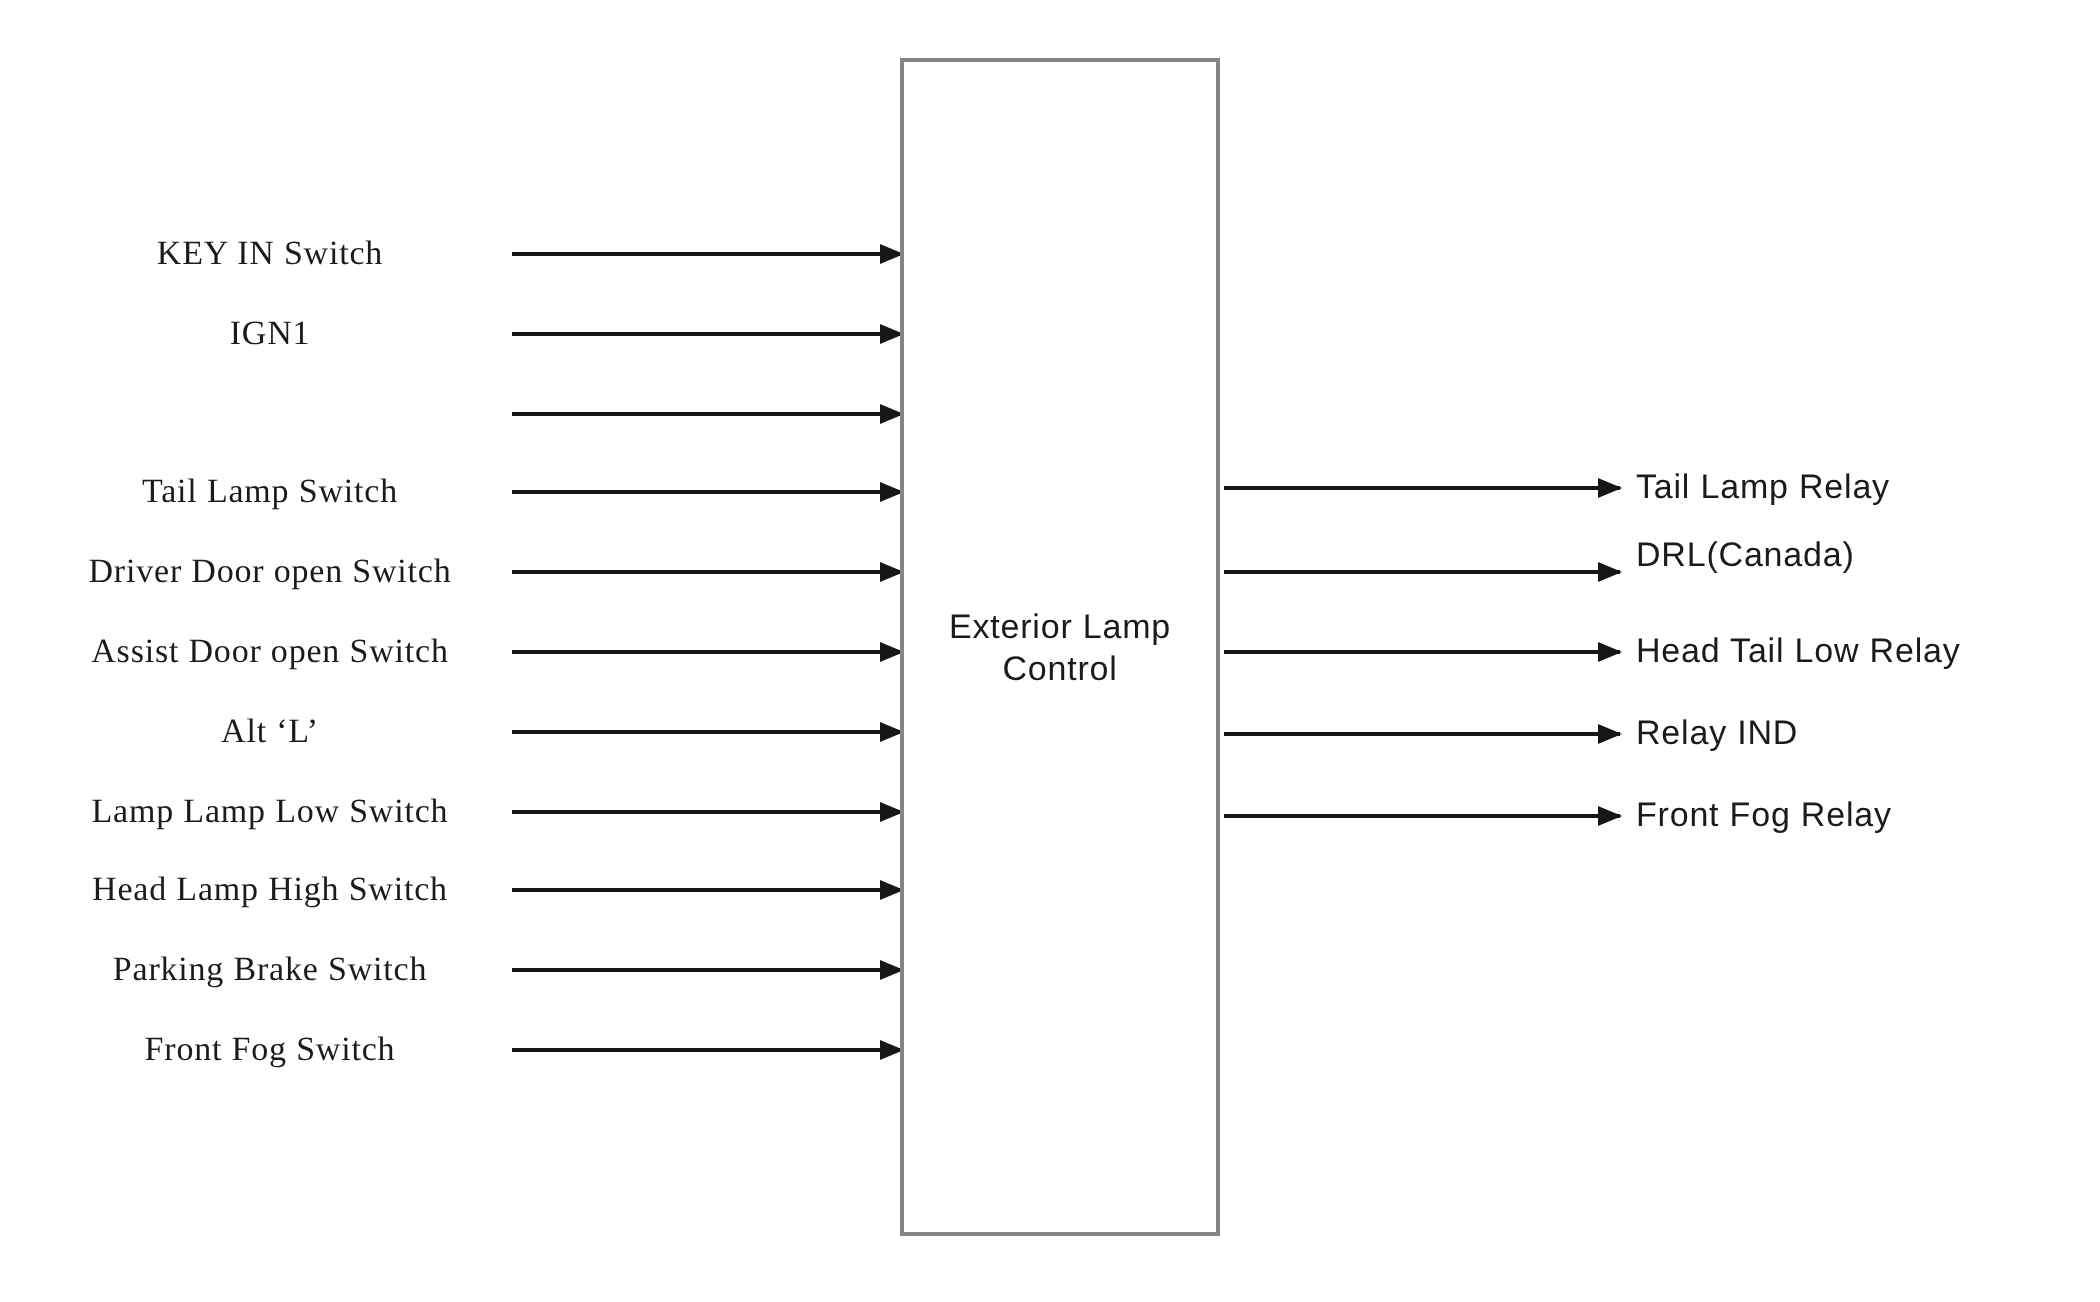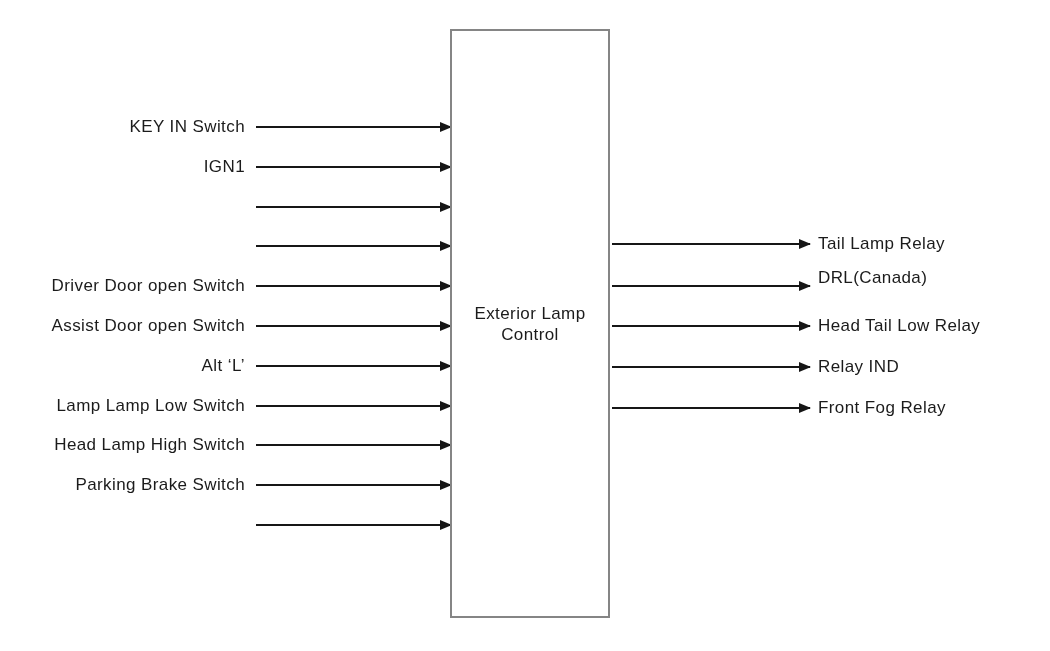--- a/index.html
+++ b/index.html
@@ -42,21 +42,22 @@
     position: absolute;
     height: 20px;
     line-height: 20px;
     font-size: 17px;
     letter-spacing: 0.4px;
     white-space: nowrap;
   }
   .lbl-in {
     left: 25px;
     width: 220px;
-    text-align: right;
+    text-align: center;
+    font-family: Liberation Serif, serif;
   }
   .lbl-out {
     left: 818px;
     text-align: right;
   }
   .arrow {
     position: absolute;
     height: 2px;
     background: #161616;
     z-index: 1;
@@ -87,26 +88,28 @@
 
 <div class="canvas">
 
   <div class="block">
     <div class="block-title-line">Exterior Lamp</div>
     <div class="block-title-line">Control</div>
   </div>
 
   <div class="lbl lbl-in" style="top:117px">KEY IN Switch</div>
   <div class="lbl lbl-in" style="top:157px">IGN1</div>
+  <div class="lbl lbl-in" style="top:236px">Tail Lamp Switch</div>
   <div class="lbl lbl-in" style="top:276px">Driver Door open Switch</div>
   <div class="lbl lbl-in" style="top:316px">Assist Door open Switch</div>
   <div class="lbl lbl-in" style="top:356px">Alt ‘L’</div>
   <div class="lbl lbl-in" style="top:396px">Lamp Lamp Low Switch</div>
   <div class="lbl lbl-in" style="top:475px">Parking Brake Switch</div>
   <div class="lbl lbl-in" style="top:435px">Head Lamp High Switch</div>
+  <div class="lbl lbl-in" style="top:515px">Front Fog Switch</div>
 
   <div class="arrow arrow-in" style="top:126px"></div>
   <div class="arrow arrow-in" style="top:166px"></div>
   <div class="arrow arrow-in" style="top:206px"></div>
   <div class="arrow arrow-in" style="top:245px"></div>
   <div class="arrow arrow-in" style="top:285px"></div>
   <div class="arrow arrow-in" style="top:325px"></div>
   <div class="arrow arrow-in" style="top:365px"></div>
   <div class="arrow arrow-in" style="top:405px"></div>
   <div class="arrow arrow-in" style="top:444px"></div>

